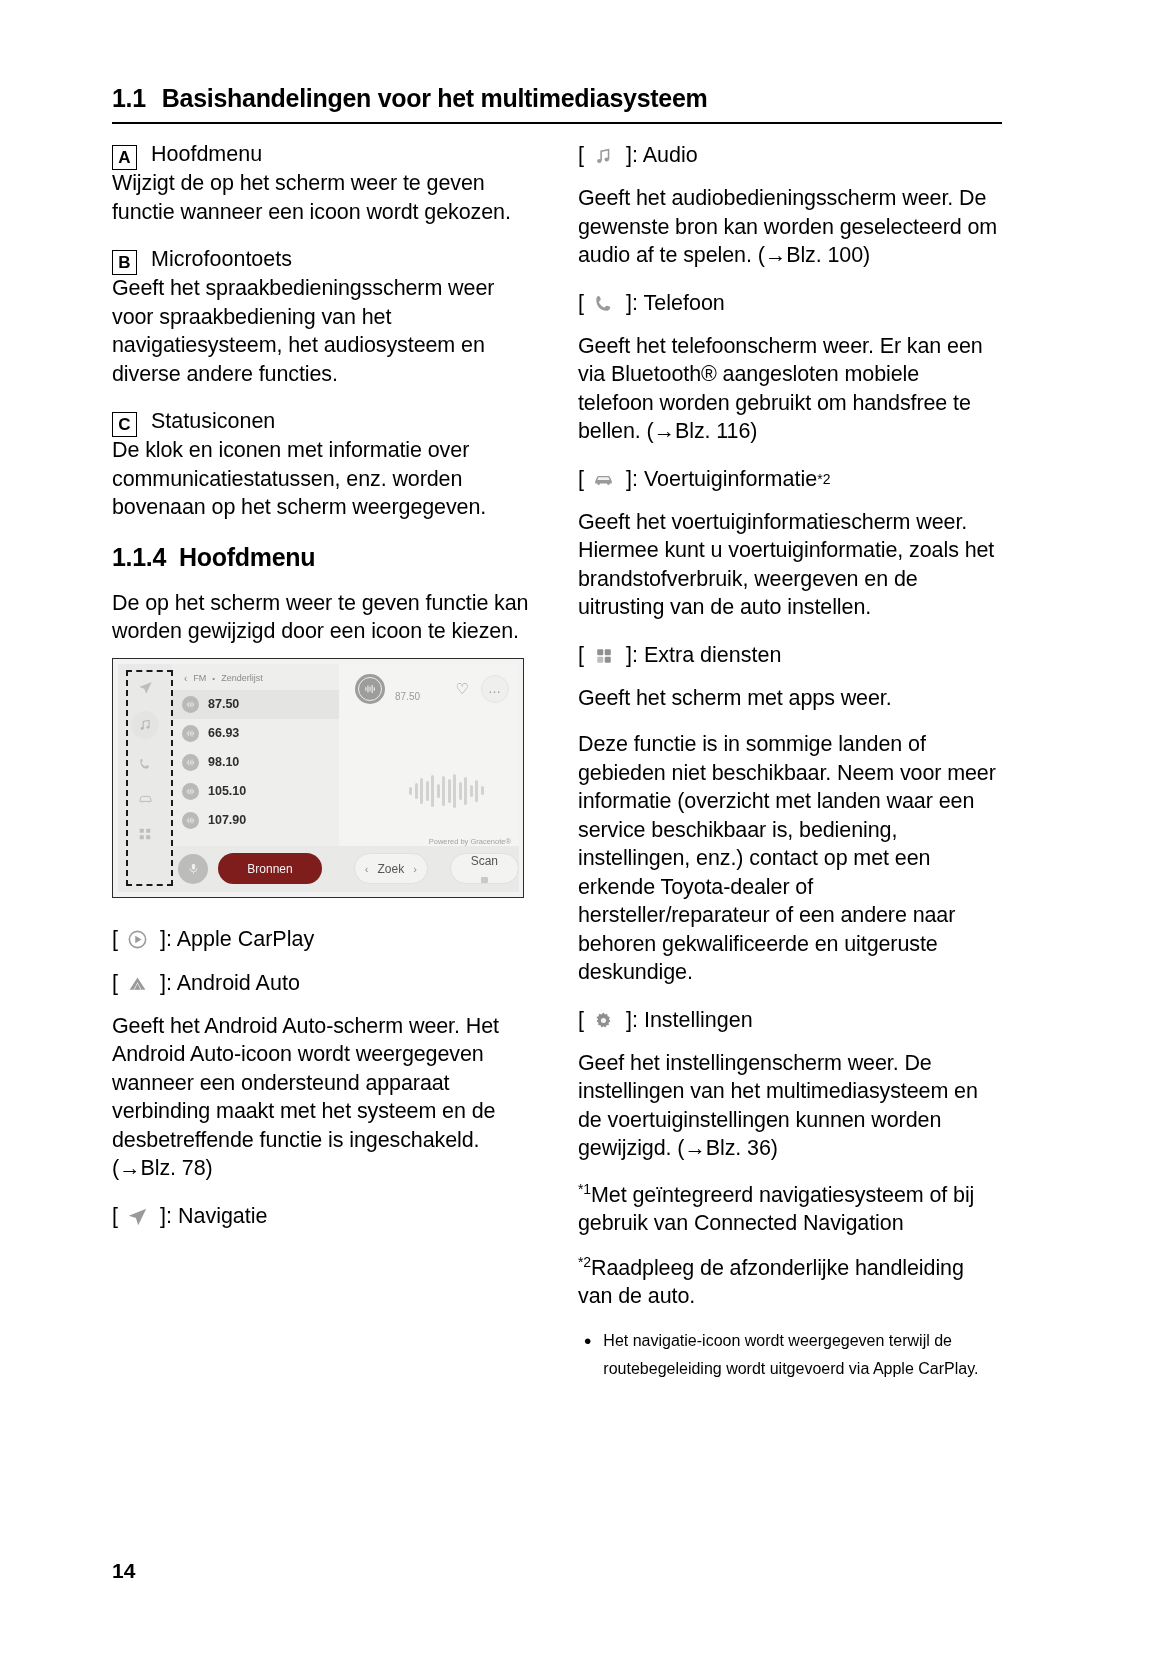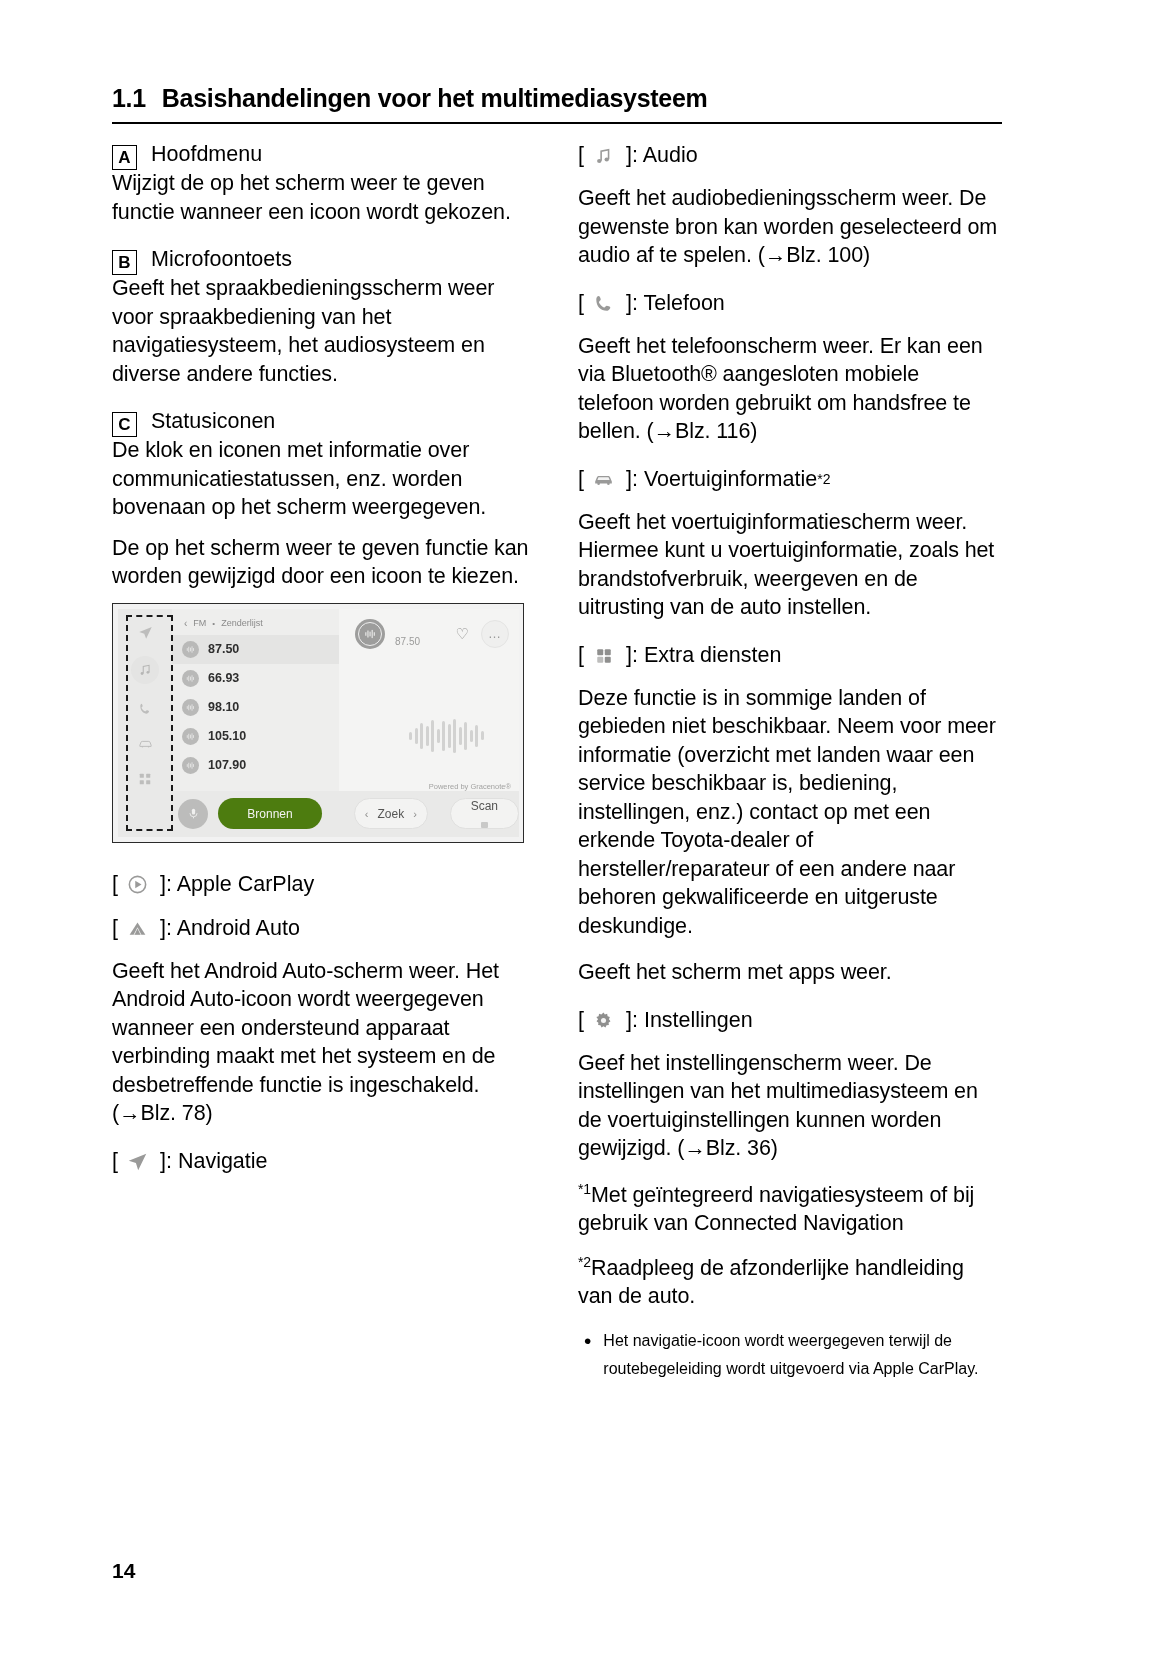--- a/index.html
+++ b/index.html
@@ -310,21 +310,21 @@
     background: #e9e9e8;
   }
   .mic-btn {
     width: 30px; height: 30px;
     border-radius: 50%;
     background: #bcbcbb;
     display: flex; align-items: center; justify-content: center;
     flex: 0 0 auto;
   }
   .src-btn {
-    background: #4d7c0f;
+    background: #7f1d1d;
     color: #f3f3f2;
     border-radius: 18px;
     height: 31px;
     min-width: 104px;
     display: flex; align-items: center; justify-content: center;
     font-size: 12px;
   }
   .pill {
     border: 1px solid #e0e0df;
     background: #f3f3f2;
@@ -377,20 +377,23 @@
         <span class="label-text">Microfoontoets</span>
       </div>
       <p class="body-after-label">Geeft het spraakbedieningsscherm weer voor spraakbediening van het navigatiesysteem, het audiosysteem en diverse andere functies.</p>
 
       <div class="label-row">
         <span class="boxletter">C</span>
         <span class="label-text">Statusiconen</span>
       </div>
       <p class="para-tight">De klok en iconen met informatie over communicatiestatussen, enz. worden bovenaan op het scherm weergegeven.</p>
 
+      <h2 class="sub">
+        <span class="n">1.1.4</span><span>Hoofdmenu</span>
+      </h2>
       <p>De op het scherm weer te geven functie kan worden gewijzigd door een icoon te kiezen.</p>
 
       <div class="figure">
         <div class="screen">
 
           <div class="rail">
             <span class="rail-ico">
               <svg viewBox="0 0 24 24" width="15" height="15">
                   <path d="M22 3 2 11l8 3 3 8z" fill="#9a9a99"></path>
                 </svg>
@@ -646,22 +649,22 @@
         <span class="ico">
           <svg viewBox="0 0 24 24" width="18" height="18">
               <rect x="3" y="3" width="8" height="8" rx="1.4" fill="#8f8f8e"></rect>
               <rect x="13" y="3" width="8" height="8" rx="1.4" fill="#8f8f8e"></rect>
               <rect x="3" y="13" width="8" height="8" rx="1.4" fill="#bdbdbc"></rect>
               <rect x="13" y="13" width="8" height="8" rx="1.4" fill="#8f8f8e"></rect>
             </svg>
         </span>
         <span class="lbl">]: Extra diensten</span>
       </div>
+      <p class="para">Geeft het scherm met apps weer.</p>
       <p class="para">Deze functie is in sommige landen of gebieden niet beschikbaar. Neem voor meer informatie (overzicht met landen waar een service beschikbaar is, bediening, instellingen, enz.) contact op met een erkende Toyota-dealer of hersteller/reparateur of een andere naar behoren gekwalificeerde en uitgeruste deskundige.</p>
-      <p class="para">Geeft het scherm met apps weer.</p>
 
       <div class="icon-entry">
         <span class="brk">[</span>
         <span class="ico">
           <svg viewBox="0 0 24 24" width="19" height="19">
               <path d="M12 1.8l1.7 2.5 2.9-.8.6 3 2.8 1.1-1.1 2.8 1.9 2.4-2.4 1.9.4 3-3 .4-1.3 2.8-2.5-1.7-2.5 1.7-1.3-2.8-3-.4.4-3-2.4-1.9 1.9-2.4L3 7.6l2.8-1.1.6-3 2.9.8z" fill="#8f8f8e"></path>
               <circle cx="12" cy="12" r="3.2" fill="#f5f5f5"></circle>
             </svg>
         </span>
         <span class="lbl">]: Instellingen</span>

